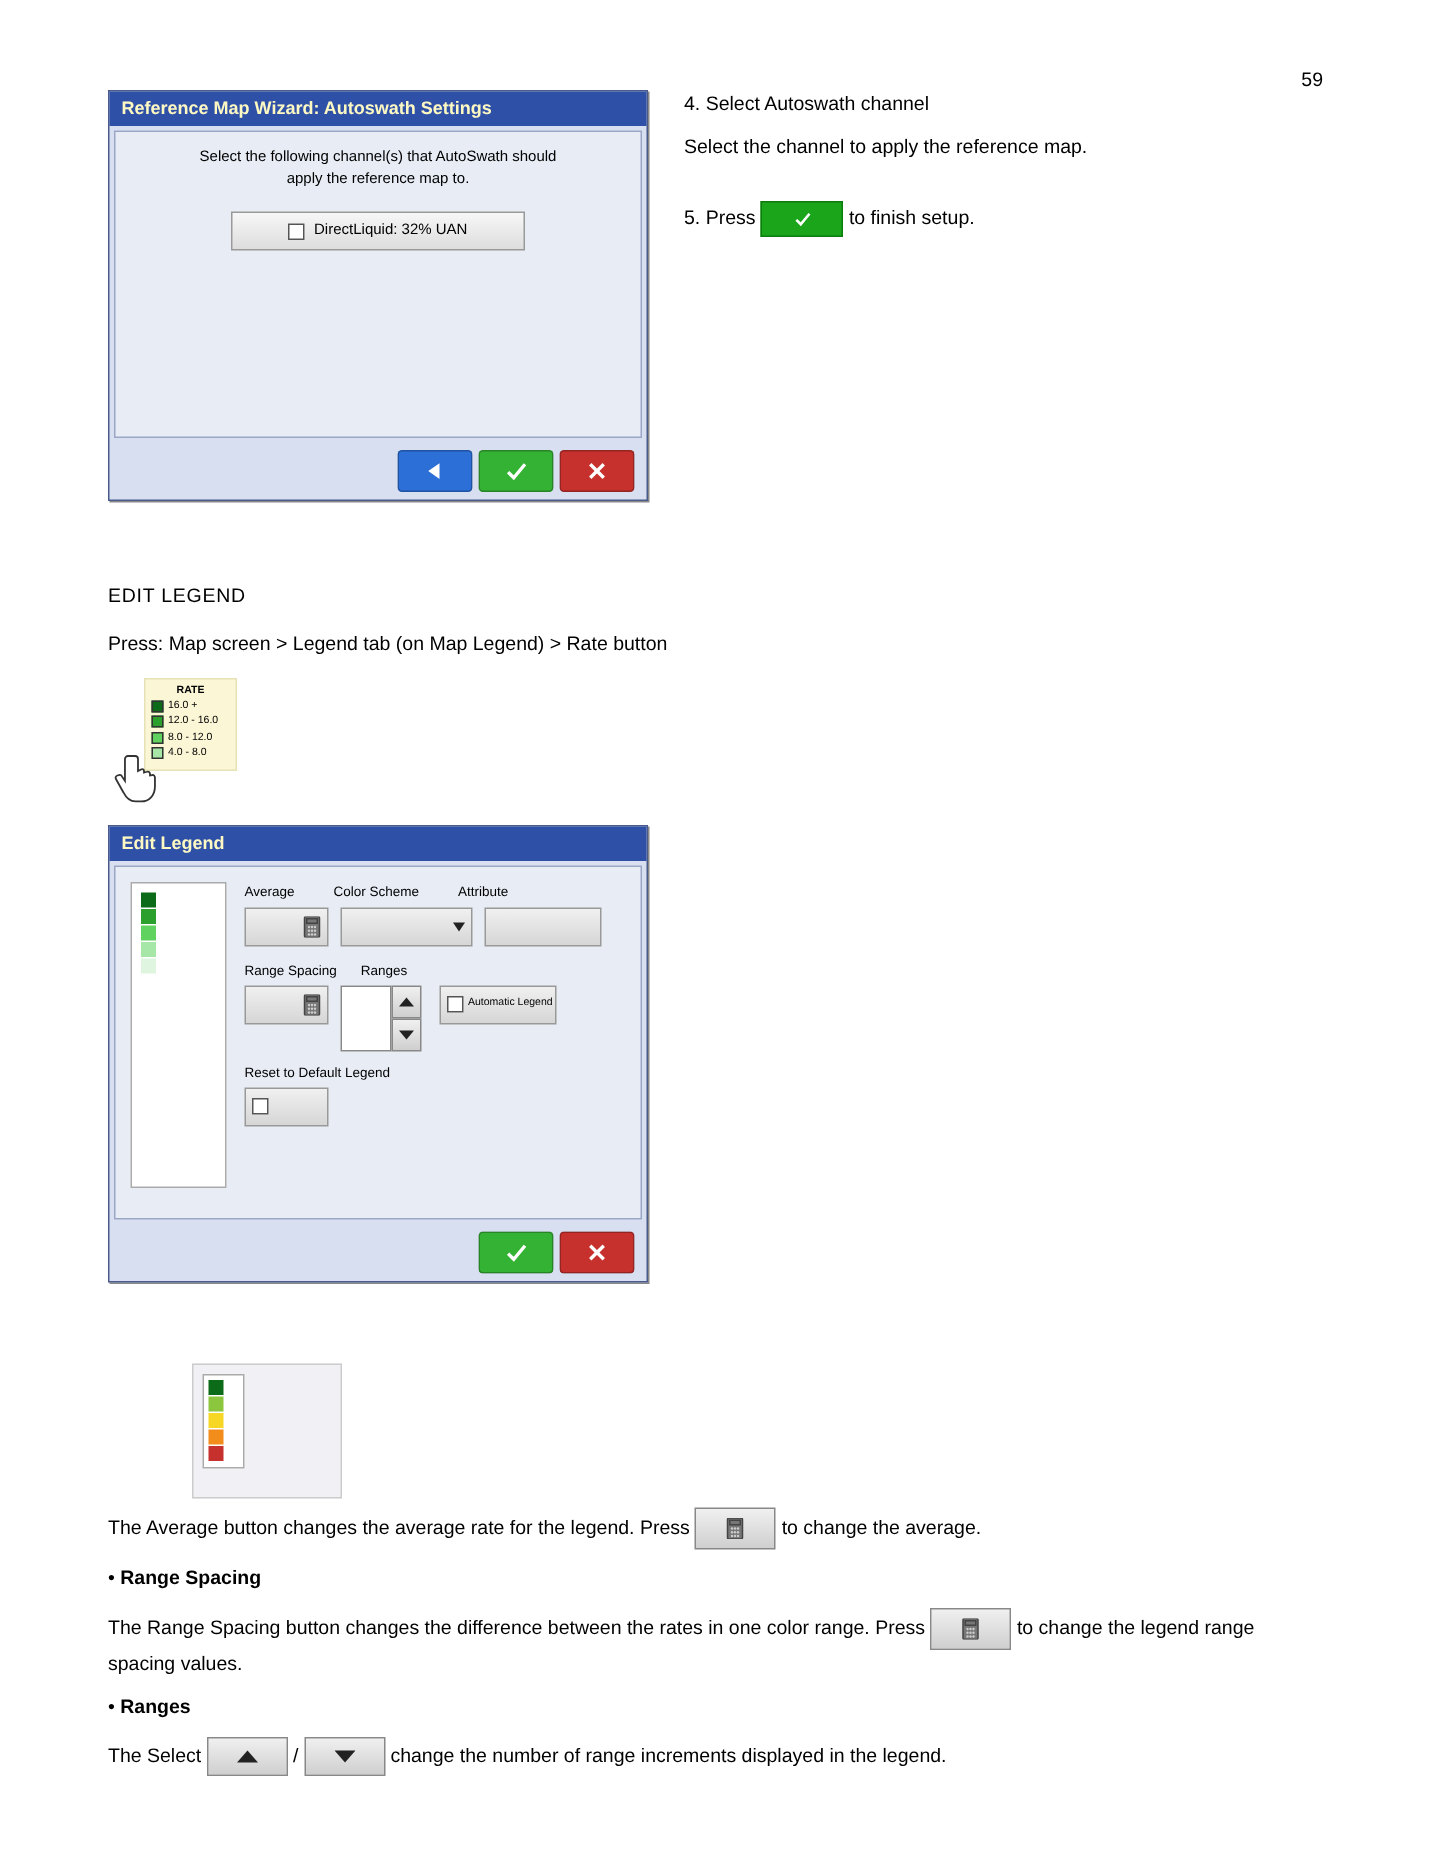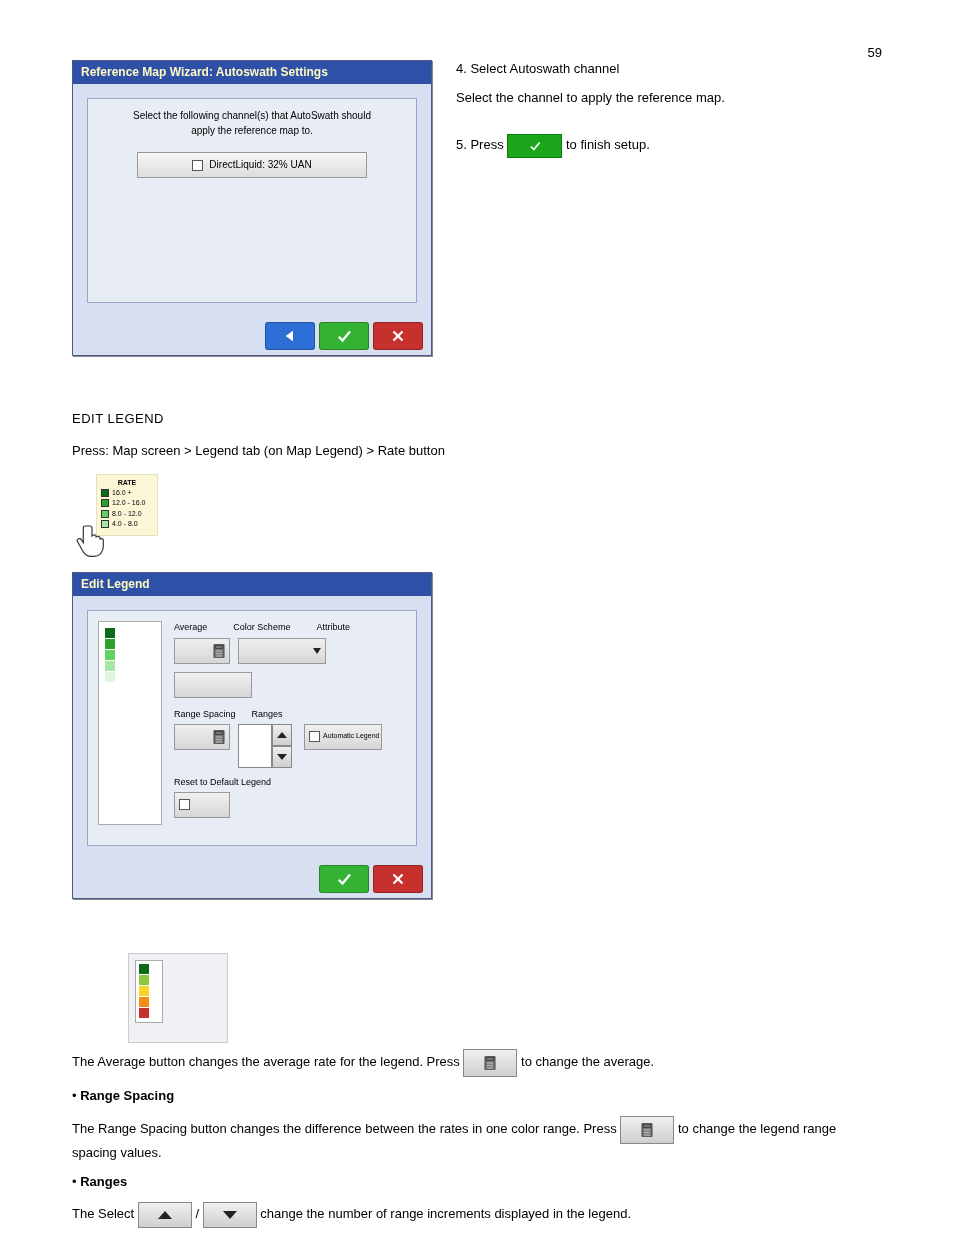--- a/index.html
+++ b/index.html
@@ -34,21 +34,21 @@
   .win-titlebar {
     background: #2f50a7;
     color: #fef9c3;
     font-weight: bold;
     font-size: 12px;
     padding: 3px 8px;
   }
   .win-body {
     background: #e8ecf5;
     border: 1px solid #9aa6c6;
-    margin: 14px;
+    margin: 3px;
     height: 205px;
     position: relative;
   }
   .win-footer {
     display: flex;
     justify-content: flex-end;
     gap: 4px;
     padding: 5px 8px;
   }
   .btn {
@@ -65,21 +65,21 @@
   .btn-red   { background: #c6302d; }
   .btn svg { width: 18px; height: 18px; }
 
   
   .win1-instr { text-align: center; font-size: 10px; padding-top: 10px; }
   .win1-check {
     display: flex;
     align-items: center;
     justify-content: center;
     margin: 14px auto 0 auto;
-    width: 230px;
+    width: 196px;
     height: 26px;
     background: linear-gradient(#f7f7f7,#ddd);
     border: 1px solid #999;
     font-size: 10px;
     gap: 6px;
   }
   .win1-check .cb {
     width: 11px; height: 11px; border: 1px solid #555; background: #fff;
   }
 

